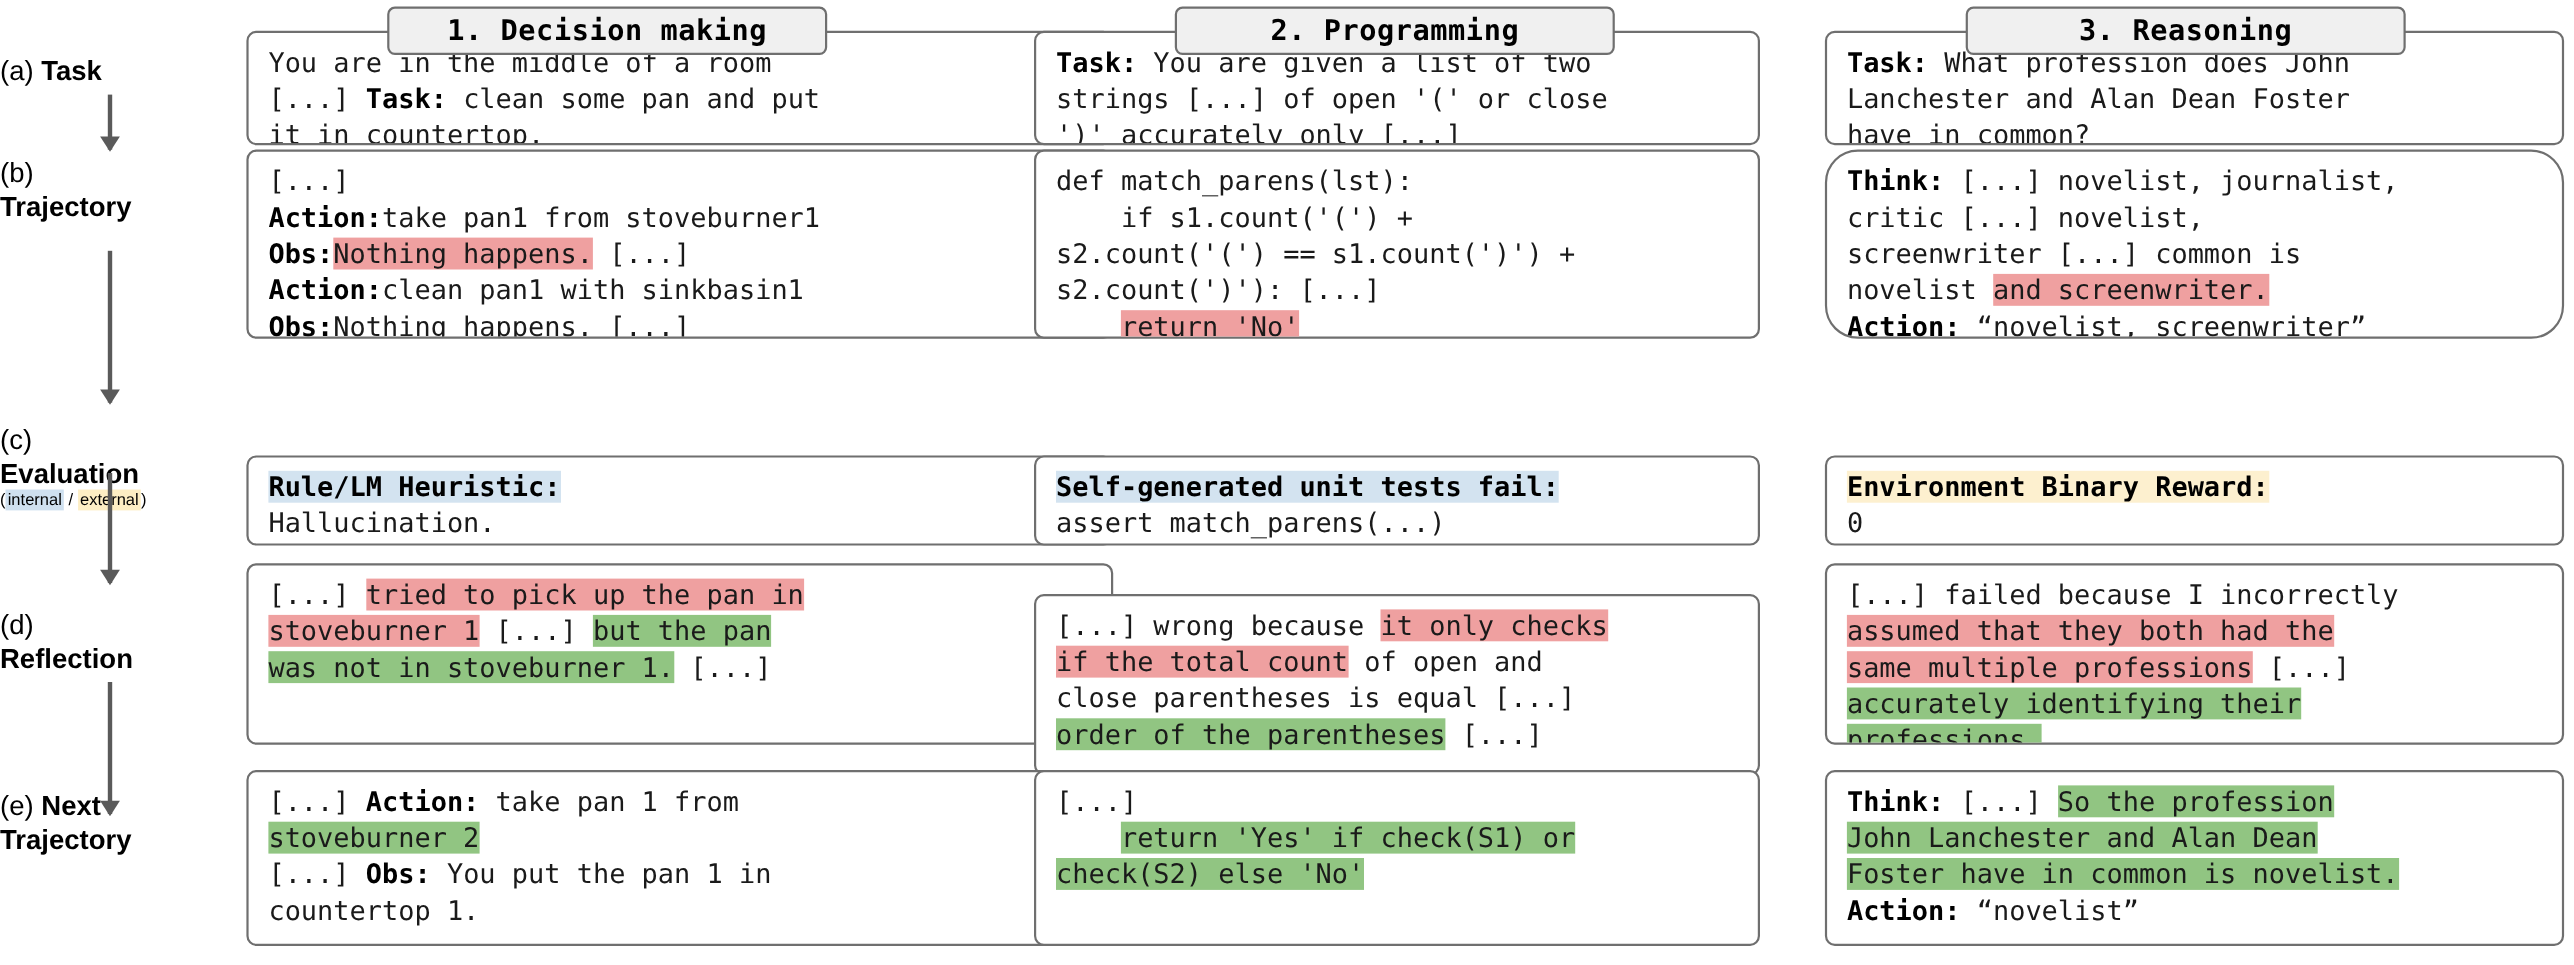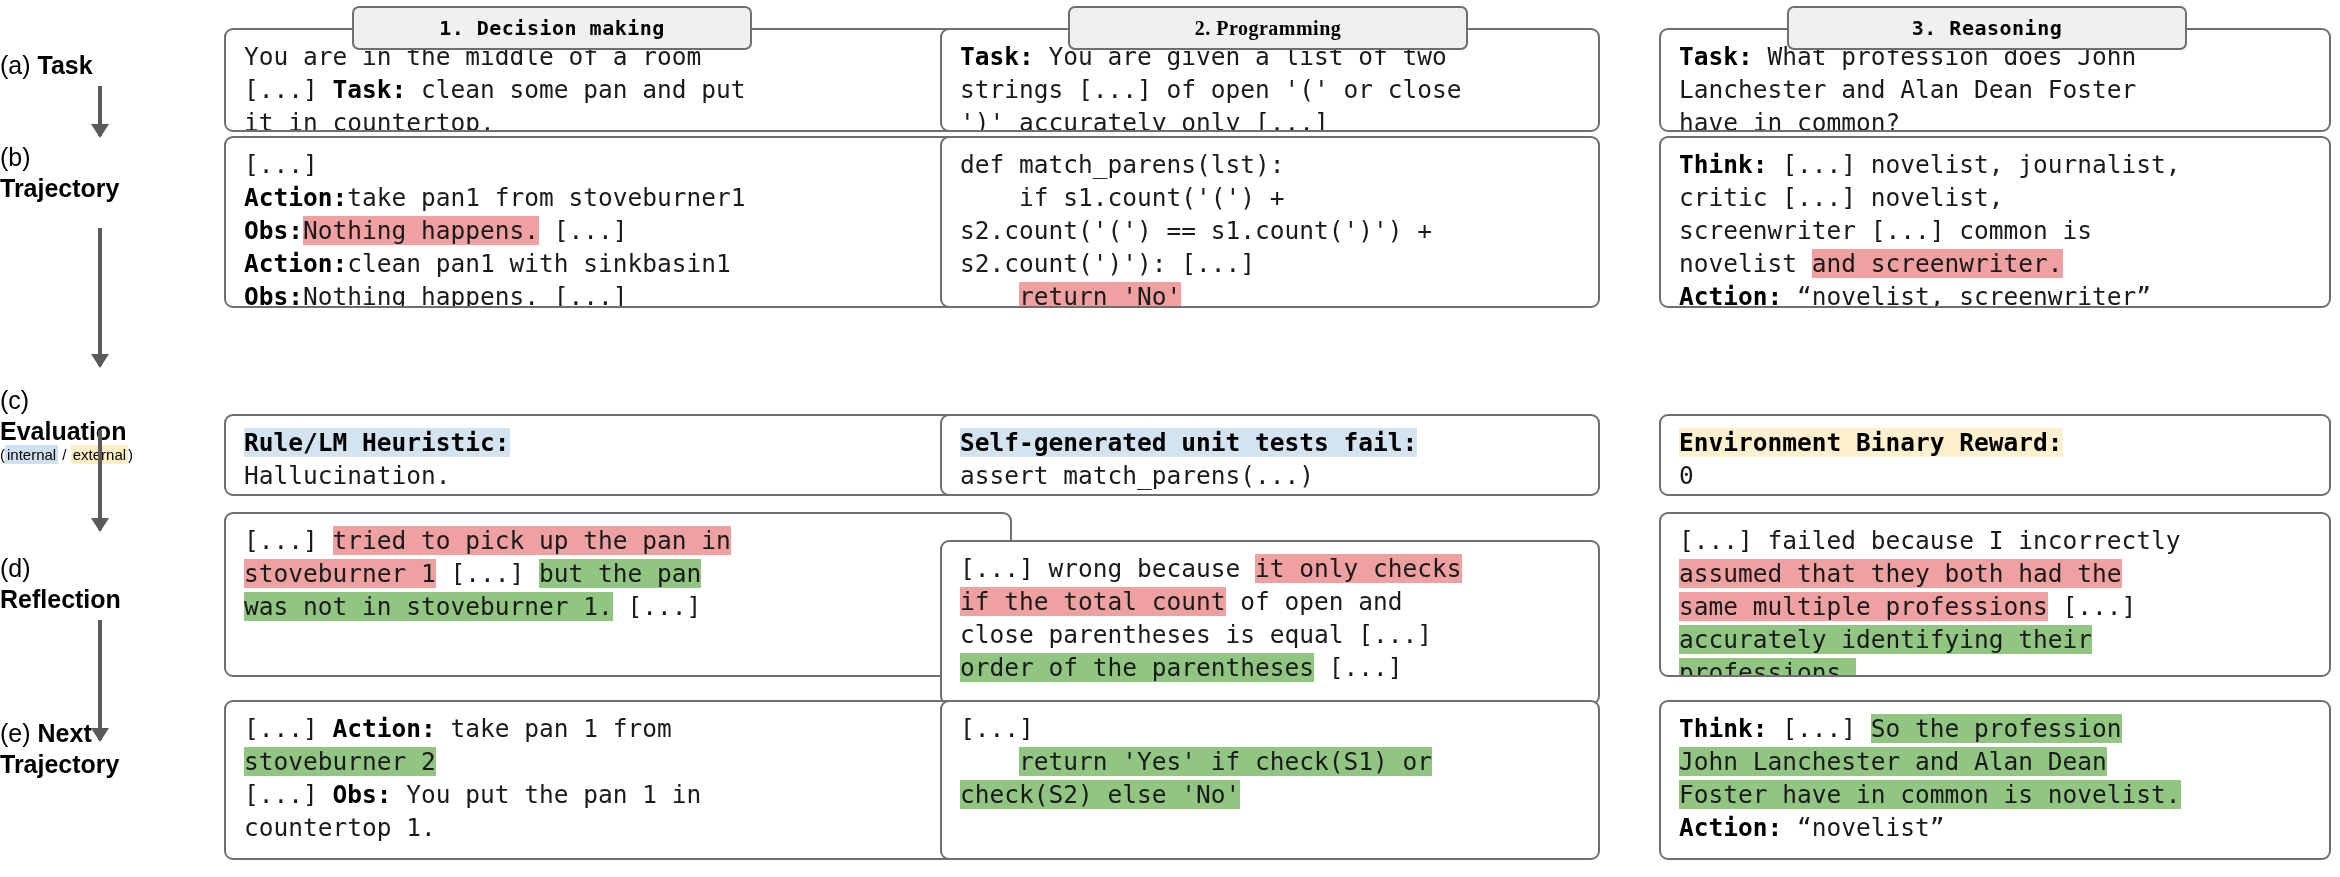--- a/index.html
+++ b/index.html
@@ -23,27 +23,27 @@
     position:absolute;
     top:0;
     height:44px;
     background:#f0f0f0;
     border:2px solid #6f6f6f;
     border-radius:7px;
     box-sizing:border-box;
     display:flex; align-items:center; justify-content:center;
     font-family:"DejaVu Sans Mono","Liberation Mono",monospace;
     font-weight:bold;
-    font-size:20px;
+    font-size:26px;
     letter-spacing:.5px;
     color:#000;
     z-index:5;
   }
   .col-header.c1{ left:352px; width:400px; }
-  .col-header.c2{ left:1068px; width:400px;font-family:Liberation Serif, serif; }
+  .col-header.c2{ left:1068px; width:400px; }
   .col-header.c3{ left:1787px; width:400px; }
 
   
   .row-label{
     position:absolute;
     left:0; width:210px;
     text-align:left;
     font-family:"Liberation Sans", sans-serif;
     font-size:25px;
     color:#000;
@@ -172,21 +172,21 @@
       <div class="ln"><b>Action:</b><span>clean pan1 with sinkbasin1</span></div>
       <div class="ln"><b>Obs:</b><span>Nothing happens. [...]</span></div>
     </div>
   <div class="box cx2" style="top:136px; height:172px;">
       <div class="ln"><span>def match_parens(lst):</span></div>
       <div class="ln"><span>    if s1.count('(') +</span></div>
       <div class="ln"><span>s2.count('(') == s1.count(')') +</span></div>
       <div class="ln"><span>s2.count(')'): [...]</span></div>
       <div class="ln"><span>    </span><span class="mark-r">return 'No'</span></div>
     </div>
-  <div class="box cx3" style="top:136px; height:172px;">
+  <div class="box cx3" style="top:136px; height:172px;border-radius:30px;">
       <div class="ln"><b>Think:</b><span> [...] novelist, journalist,</span></div>
       <div class="ln"><span>critic [...] novelist,</span></div>
       <div class="ln"><span>screenwriter [...] common is</span></div>
       <div class="ln"><span>novelist </span><span class="mark-r">and screenwriter.</span></div>
       <div class="ln"><b>Action:</b><span> “novelist, screenwriter”</span></div>
     </div>
 
   <div class="box cx1" style="top:414px; height:82px;">
       <div class="ln"><b class="mark-b">Rule/LM Heuristic:</b></div>
       <div class="ln"><span>Hallucination.</span></div>

